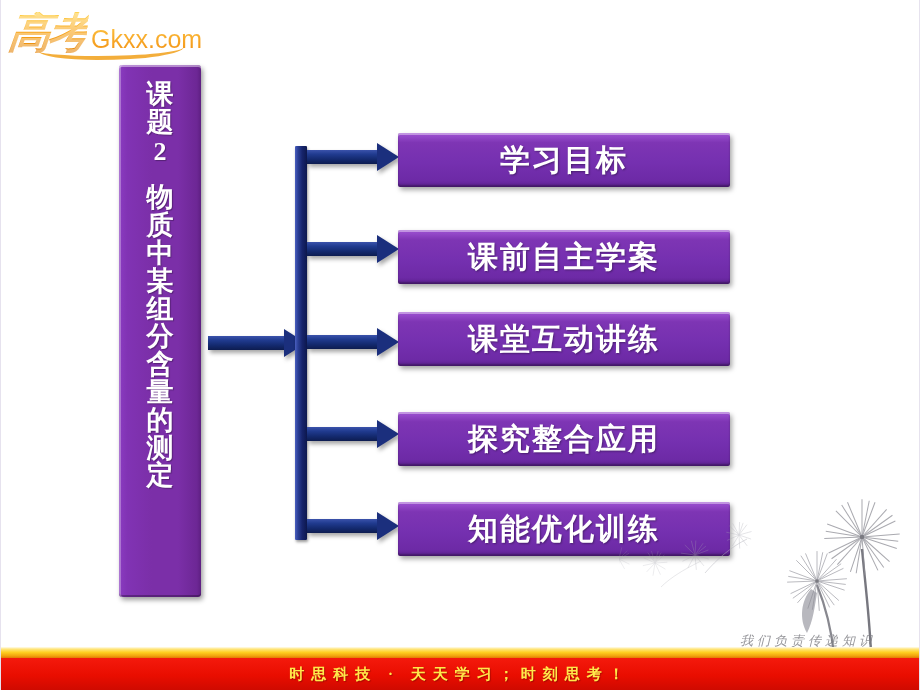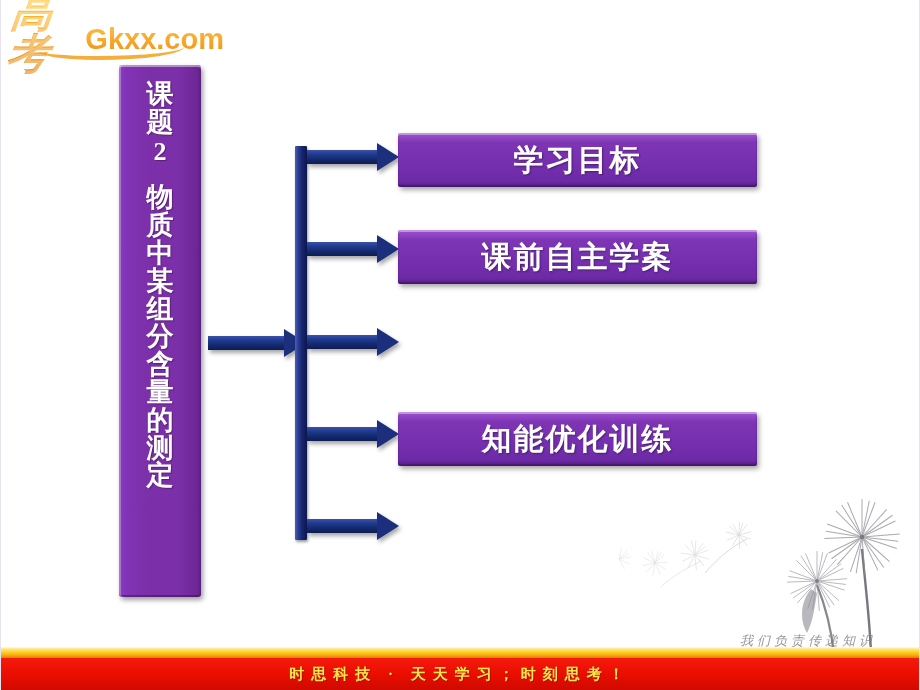--- a/index.html
+++ b/index.html
@@ -43,22 +43,22 @@
     background: linear-gradient(180deg, #ffd24a 0%, #f9a61a 45%, #e2820a 100%);
     -webkit-background-clip: text;
     background-clip: text;
     color: transparent;
     line-height: 1;
     text-shadow: 0 1px 0 rgba(255,255,255,.4);
     transform: skewX(-6deg);
   }
   #logo .dotcom {
     font-family: "Liberation Sans", sans-serif;
-    font-size: 29px;
-    font-weight: bold;
+    font-size: 25px;
+    font-weight: normal;
     background: linear-gradient(180deg, #fcbf3f 0%, #f39314 100%);
     -webkit-background-clip: text;
     background-clip: text;
     color: transparent;
     line-height: 1;
     margin-top: 12px;
   }
   #logo .swoosh {
     position: absolute;
     left: 30px;
@@ -154,21 +154,21 @@
     width: 98px;
     top: 329px;
   }
   #arrow-main .shaft { width: 76px; }
   #arrow-main .head { left: 76px; }
 
   
   .sec-box {
     position: absolute;
     left: 397px;
-    width: 359px;
+    width: 332px;
     height: 54px;
     background: linear-gradient(180deg,
         #9b4fd0 0%, #9348c8 7%,
         #7e35b4 18%, #7530b0 55%,
         #6d2aa6 88%, #5d2190 100%);
     border-radius: 2px;
     box-shadow:
         inset 0 2px 0 rgba(255,255,255,.40),
         inset 0 -2px 2px rgba(0,0,0,.30),
         2px 3px 5px rgba(0,0,0,.35);
@@ -295,21 +295,27 @@
     <span class="shaft"></span>
     <span class="head"></span>
   </div>
 
   <div class="sec-box" style="top:133px">
     <span class="label">学习目标</span>
   </div>
   <div class="sec-box" style="top:230px">
     <span class="label">课前自主学案</span>
   </div>
+  <div class="sec-box" style="top:312px">
+    <span class="label">课堂互动讲练</span>
+  </div>
   <div class="sec-box" style="top:412px">
+    <span class="label">探究整合应用</span>
+  </div>
+  <div class="sec-box" style="top:502px">
     <span class="label">知能优化训练</span>
   </div>
 
   <svg id="dandelion" viewBox="0 0 300 185">
     <defs>
       <g id="puff">
         <g stroke="#8d8d95" stroke-width="0.7" fill="none" opacity="0.75">
           <line x1="0" y1="0" x2="0" y2="-26"></line>
           <line x1="0" y1="0" x2="9" y2="-24"></line>
           <line x1="0" y1="0" x2="17" y2="-19"></line>

